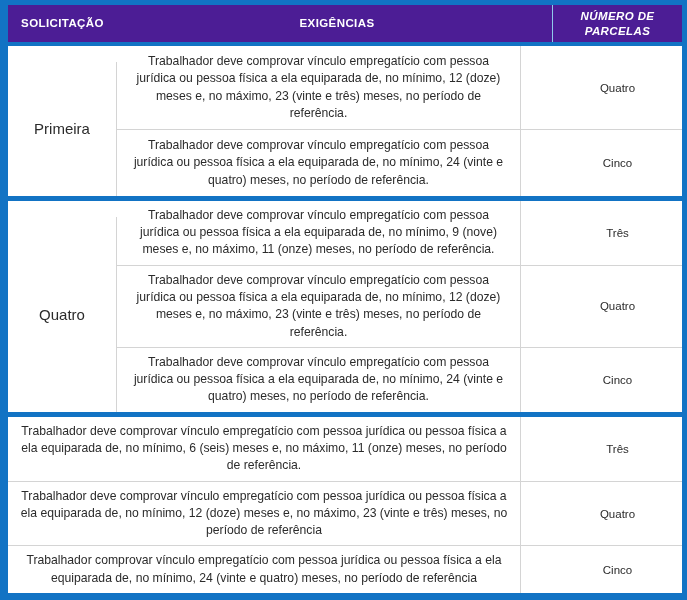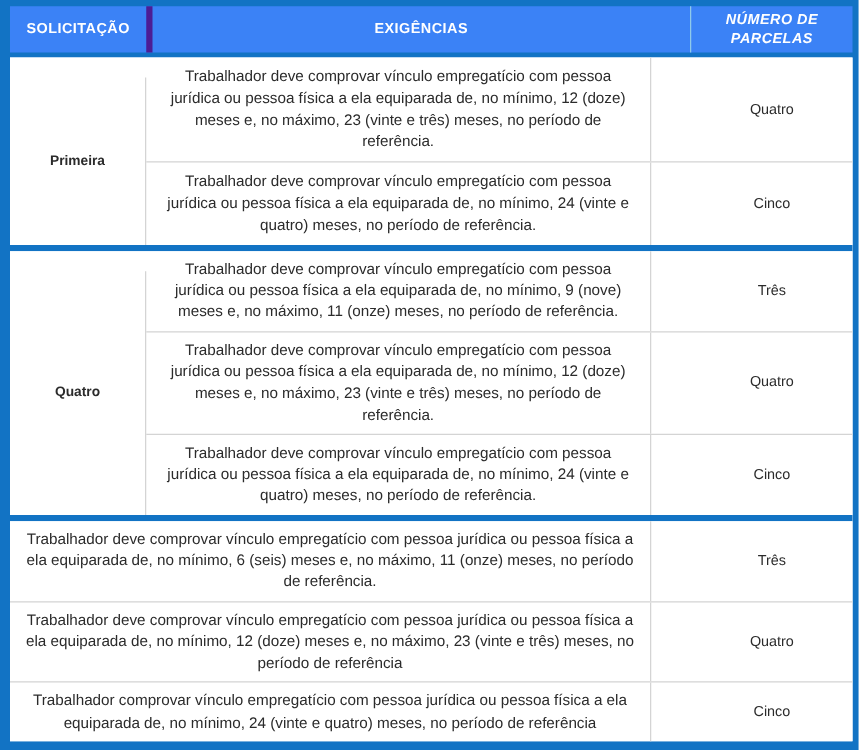--- a/index.html
+++ b/index.html
@@ -22,21 +22,21 @@
     height: 600px;
     background: #1273c4;          
     padding: 5px 5px 7px 8px;
     display: flex;
     flex-direction: column;
   }
 
   
   .thead {
     display: flex;
-    background: #3b82f6;          
+    background: #4c1d95;          
     height: 37px;
     flex: 0 0 37px;
     margin-bottom: 4px;
   }
   .th {
     display: flex;
     align-items: center;
     justify-content: center;
     text-align: center;
     color: #ffffff;
@@ -70,22 +70,22 @@
     border-bottom: 5px solid #1273c4;
   }
   .section:last-child { border-bottom: 0; }
 
   
   .cell-solicitacao {
     flex: 0 0 109px;
     display: flex;
     align-items: center;
     justify-content: center;
-    font-size: 11px;
-    font-weight: bold;
+    font-size: 15px;
+    font-weight: normal;
     color: #2b2b2b;
     box-sizing: border-box;
     border-right: 1px solid #d4d4d4;
     margin-top: 16px;
   }
 
   
   .rows {
     flex: 1 1 auto;
     display: flex;

